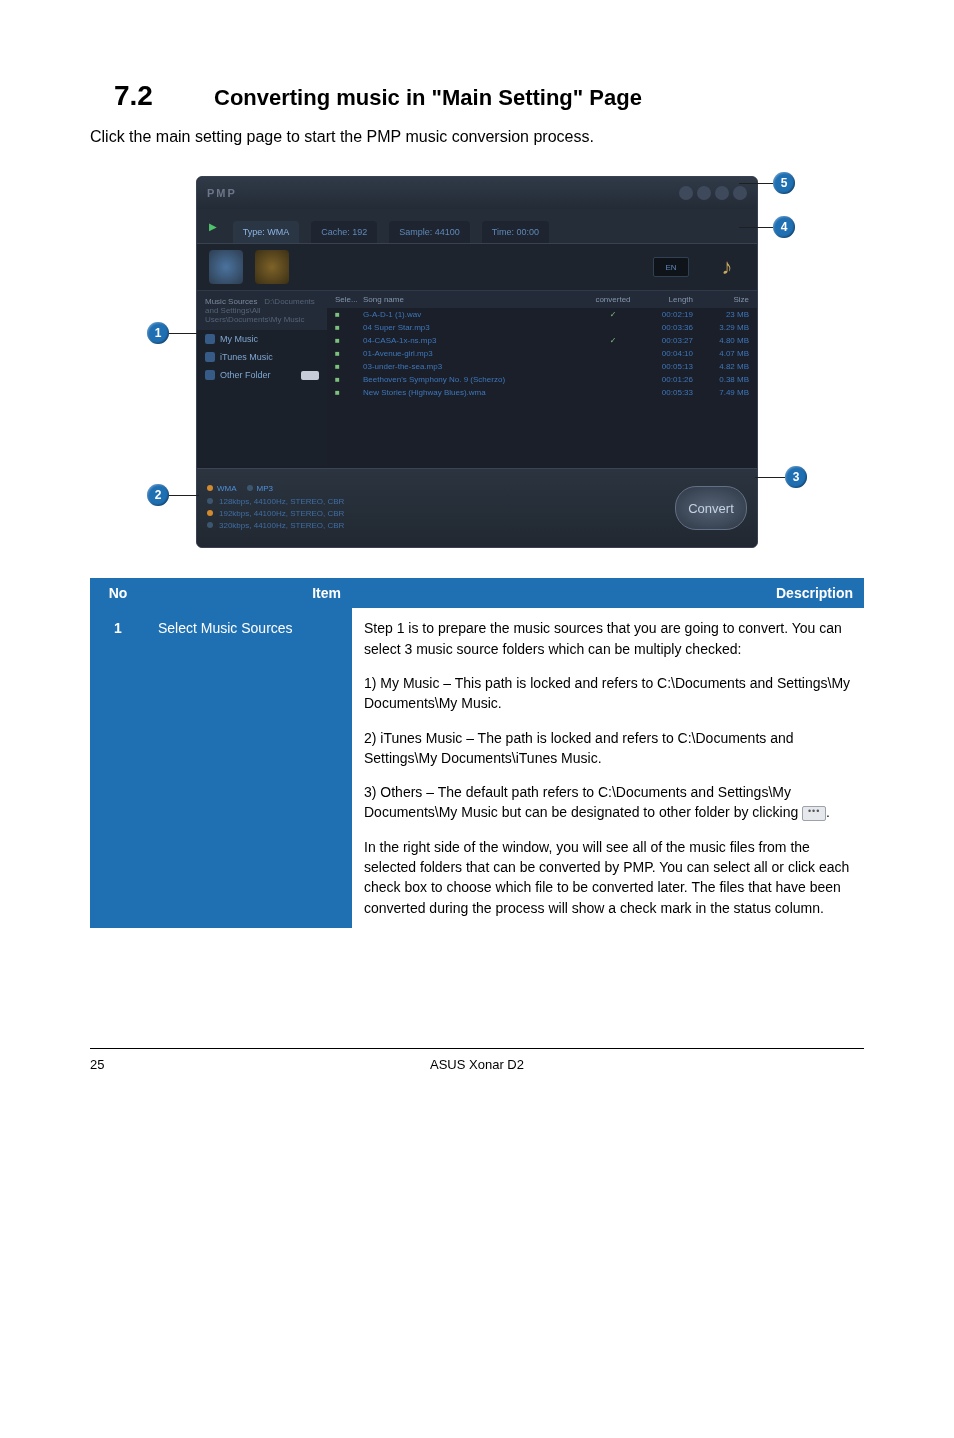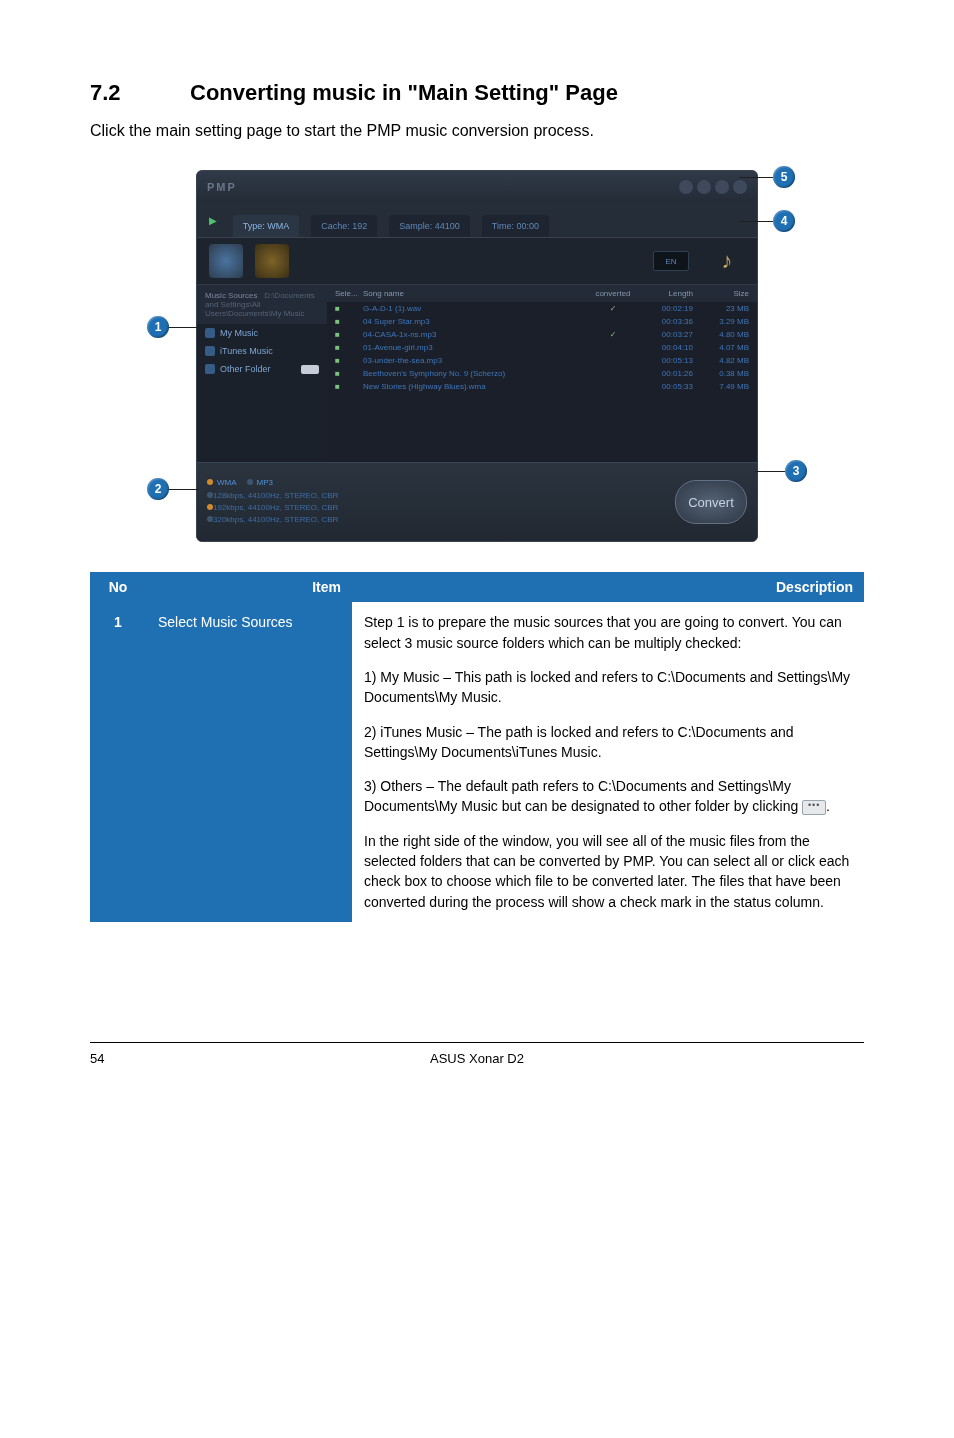--- a/index.html
+++ b/index.html
@@ -12,23 +12,24 @@
   }
   .page {
     padding: 80px 90px 40px 90px;
   }
   .heading-row {
     display: flex;
     align-items: baseline;
     margin-bottom: 14px;
   }
   .heading-num {
-    font-size: 22px;
+    font-size: 28px;
     font-weight: bold;
     width: 100px;
+    margin-left: 24px;
   }
   .heading-title {
     font-size: 22px;
     font-weight: bold;
   }
   .intro {
     font-size: 16px;
     margin-bottom: 28px;
     line-height: 1.4;
   }
@@ -183,21 +184,21 @@
     color: #8a96a8;
   }
   .b-left .grp { color:#a0acc0;font-size:9px;margin-bottom:6px; }
   .b-left .fmt { color:#4d91da;font-size:10px;margin-bottom:4px; }
   .b-left .sub { color:#58667a;margin-bottom:2px; }
   .b-mid {
     flex:1;
     font-size:8px;
     color:#3e5774;
   }
-  .b-mid .opt{display:flex;align-items:center;margin:3px 0;color:#3f6ea4}
+  .b-mid .opt{display:flex;align-items:center;gap:6px;margin:3px 0;color:#3f6ea4}
   .b-mid .opt .dot{width:6px;height:6px;border-radius:50%;background:#d28a2e}
   .b-mid .opt.off .dot{background:#3d566f}
   .convert-btn{
     width:70px;height:42px;border-radius:21px;
     background: radial-gradient(#556375,#2e3745);
     color:#c5d2e3;font-size:13px;
     display:flex;align-items:center;justify-content:center;
     border:1px solid #627087;
   }
 
@@ -497,18 +498,18 @@
       </tr>
     </tbody>
   </table>
 
 </div>
 
 <div class="footer">
   <div style="flex:1">
     <hr>
     <div class="footer-inner">
-      <span class="pageno">54</span>
+      <span class="pageno">25</span>
       <span style="flex:1;text-align:center">ASUS Xonar D2</span>
       <span class="pageno"></span>
     </div>
   </div>
 </div>
 
 </body></html>

